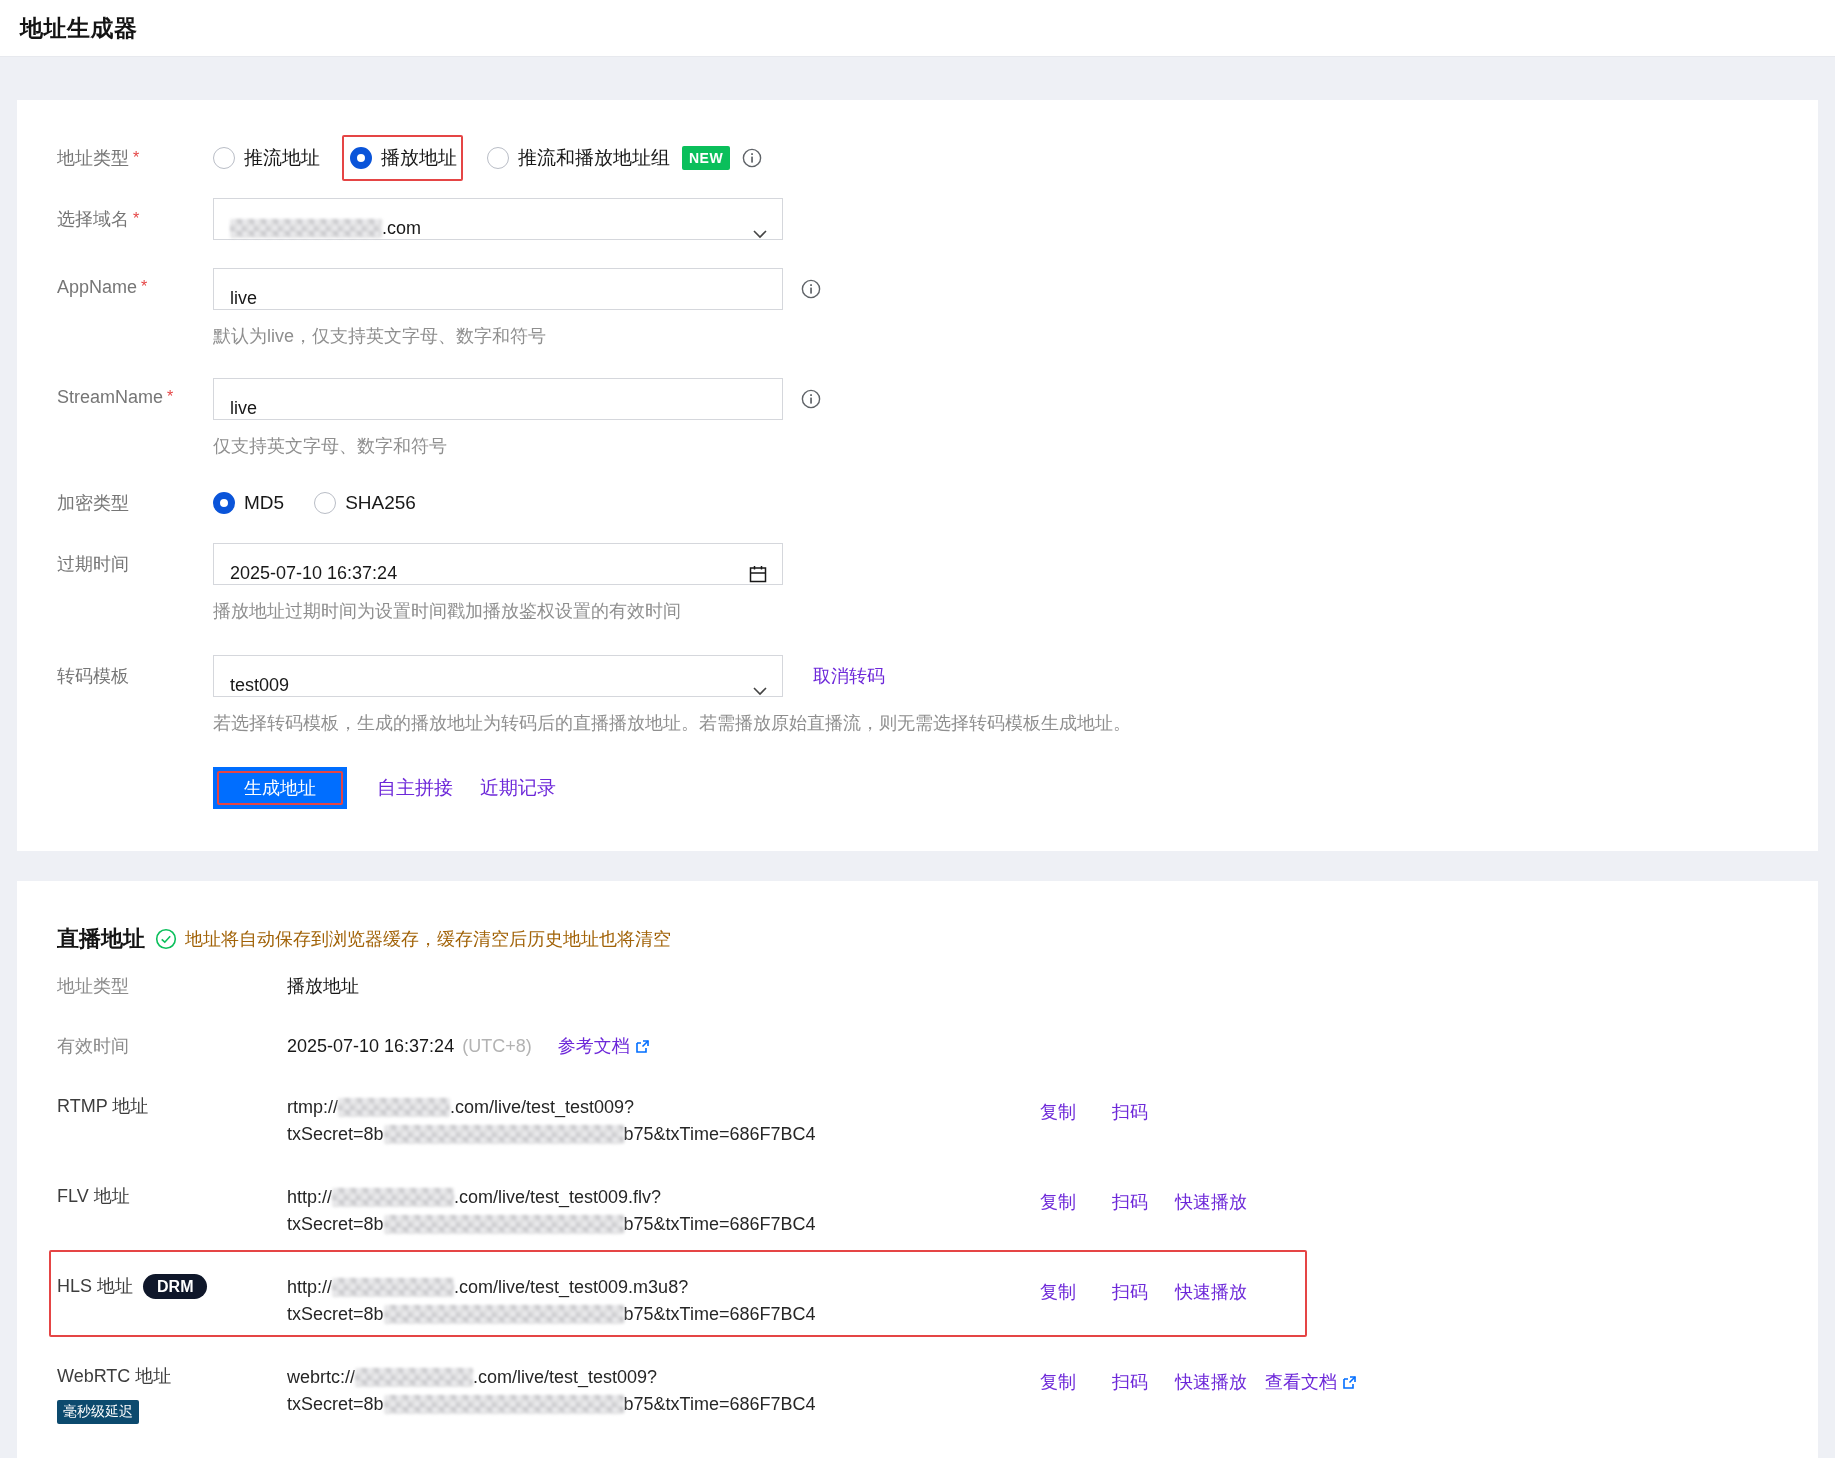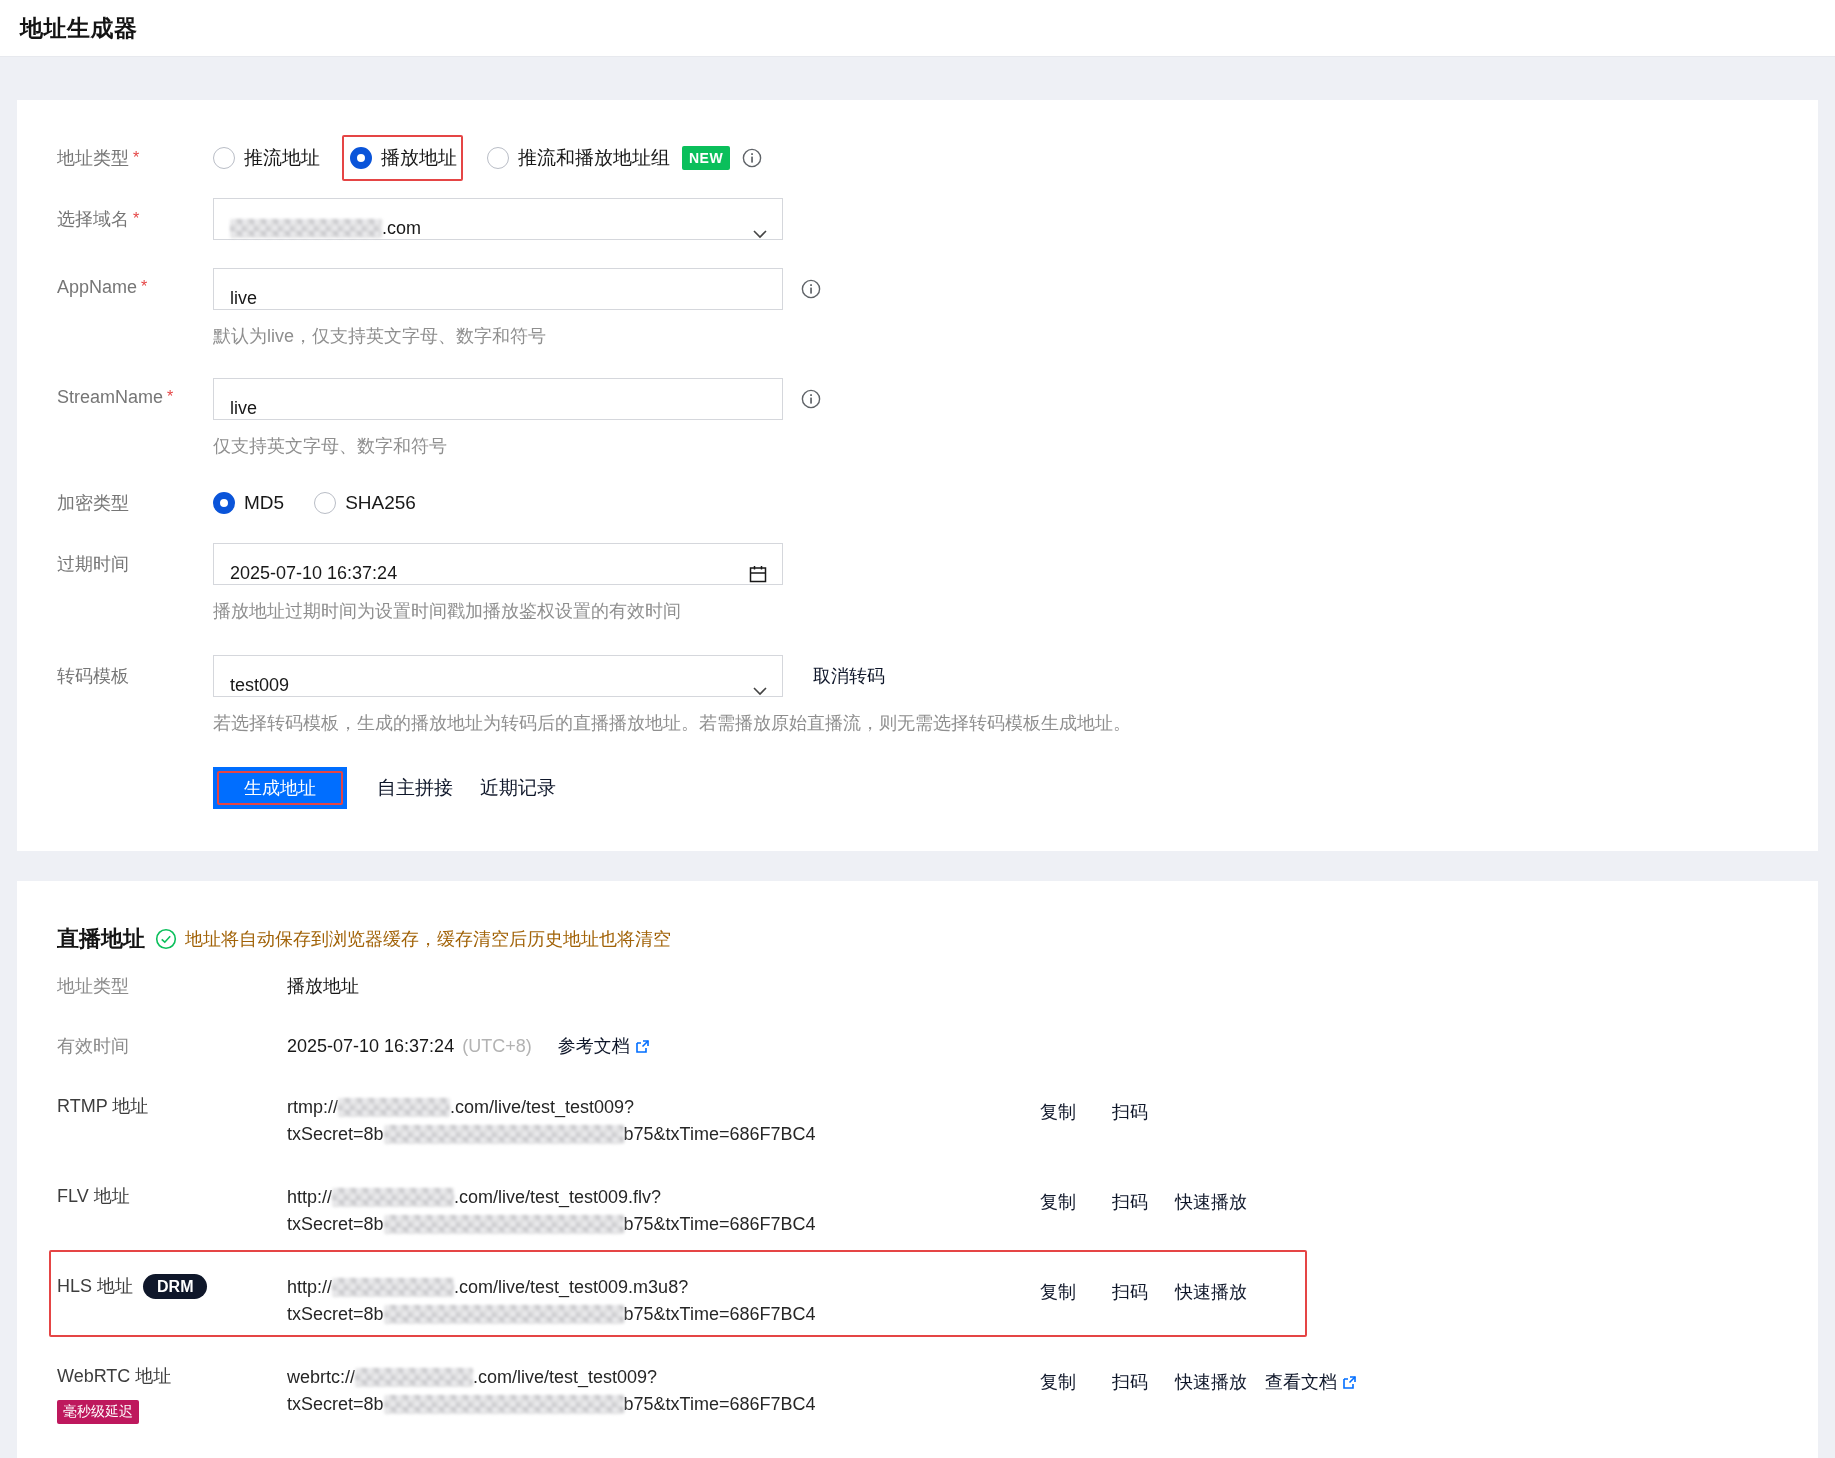--- a/index.html
+++ b/index.html
@@ -40,21 +40,21 @@
   
   .text-input, .select-box, .date-input {
     width:570px; height:42px; border:1px solid #d5d7dc; background:#fff;
     display:flex; align-items:flex-end; padding:0 16px; font-size:18px; color:#181818;
     position:relative;
   }
   .select-box .chevron, .date-input .cal { position:absolute; right:14px; }
   .field-help { font-size:18px; color:#8f8f8f; margin-top:14px; }
   .input-wrap { display:flex; align-items:center; }
   .input-wrap .info-icon { margin-left:18px; }
-  .inline-link { color:#0f172a; font-size:18px; text-decoration:none; cursor:pointer; }
+  .inline-link { color:#6d28d9; font-size:18px; text-decoration:none; cursor:pointer; }
   .select-row-extra { margin-left:30px; }
   
   .blur { display:inline-block; height:19px; vertical-align:-4px; border-radius:2px;
     background:
       linear-gradient(45deg, rgba(120,120,125,.28) 25%, transparent 25%, transparent 75%, rgba(120,120,125,.28) 75%),
       linear-gradient(45deg, rgba(120,120,125,.28) 25%, #e8e8ea 25%, #e8e8ea 75%, rgba(120,120,125,.28) 75%);
     background-size:12px 12px; background-position:0 0,6px 6px;
     filter:blur(1.5px);
   }
   
@@ -78,21 +78,21 @@
   .addr-label-cell { font-size:18px; color:#3d3d3d; }
   .meta-value { font-size:18px; color:#181818; display:flex; align-items:center; gap:8px; }
   .tz { color:#b3b3b3; }
   .doc-link { margin-left:18px; display:inline-flex; align-items:center; gap:5px; }
   .url-block { font-size:18px; color:#262626; line-height:27px; }
   .link-cell { padding-top:6px; display:flex; align-items:flex-start; }
   .link-cell .inline-link + .inline-link { margin-left:36px; }
   .link-cell .gap-big { margin-left:27px !important; }
   .drm-badge { background:#0f172a; color:#fff; font-size:16px; font-weight:700;
     border-radius:999px; padding:4px 14px; margin-left:10px; }
-  .delay-badge { display:inline-block; background:#be185d; color:#fff; font-size:14px;
+  .delay-badge { display:inline-block; background:#0c4a6e; color:#fff; font-size:14px;
     padding:3px 6px; border-radius:2px; margin-top:12px; }
   .ann-hls { left:-8px; top:-24px; width:1258px; height:87px; }
   svg { display:block; }
 </style>
 </head>
 <body>
 
 <header class="top-header">
   <h1 class="page-title">地址生成器</h1>
 </header>

